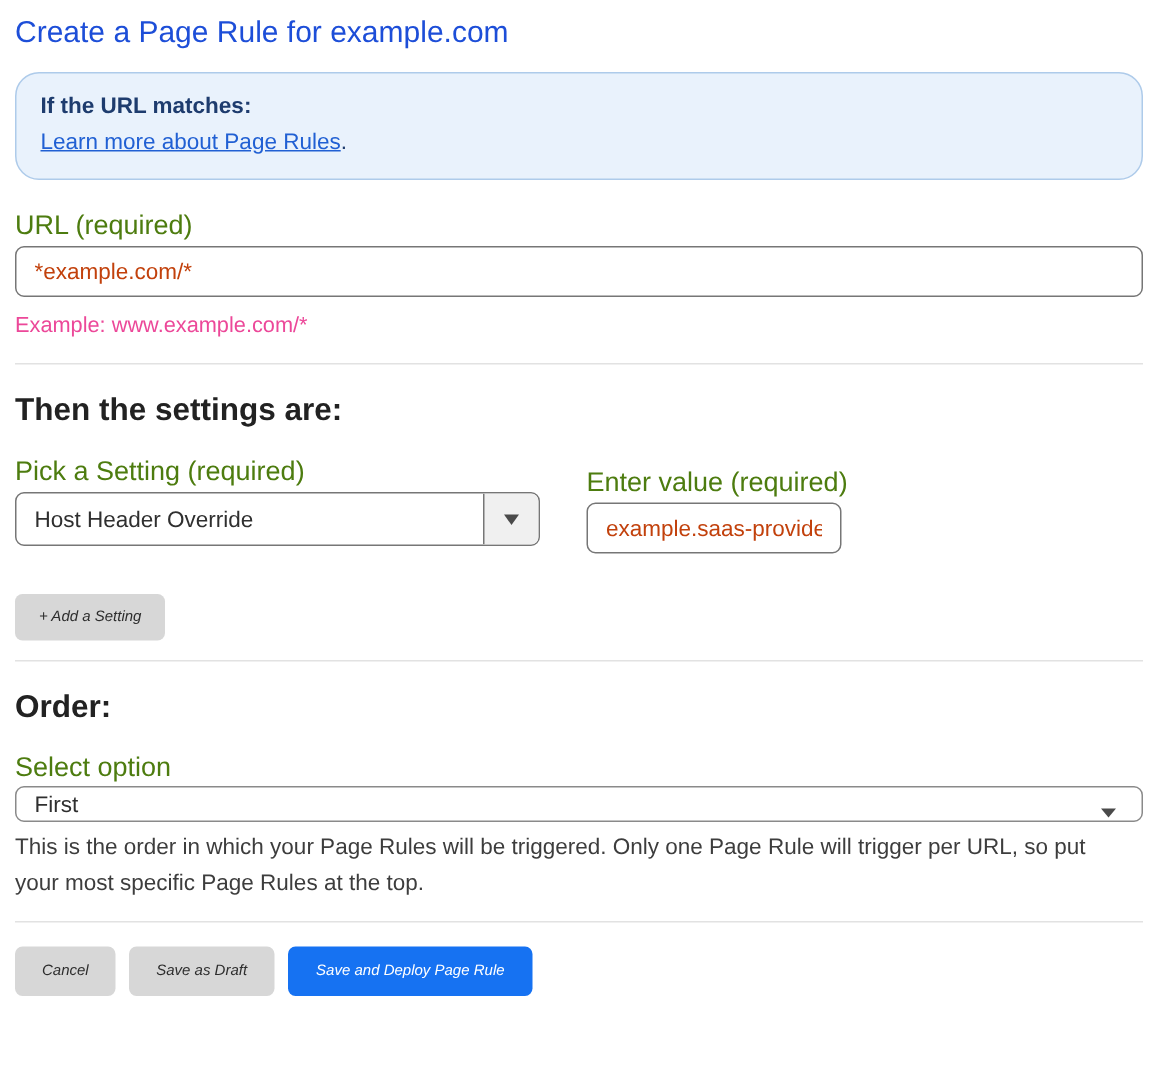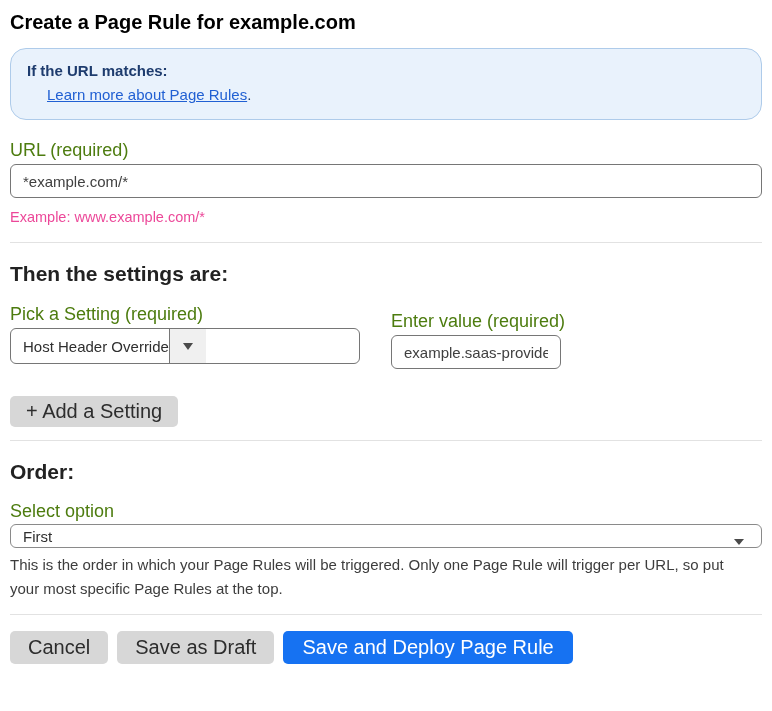--- a/index.html
+++ b/index.html
@@ -9,60 +9,59 @@
     font-family: "Liberation Sans", sans-serif;
     color: #333333;
     overflow: hidden;
   }
   .page { padding: 0 10px; width: 772px; }
 
   .page-title {
     margin-top: 9px;
     font-size: 20px;
     line-height: 27px;
-    font-weight: 700;
-    color: #000000;
+    font-weight: 400;
+    color: #1d4ed8;
   }
 
   .info-box {
     margin-top: 12px;
     background: #e9f2fc;
     border: 1px solid #aecbea;
     border-radius: 16px;
     padding: 10px 16px 12px 16px;
     font-size: 15px;
     line-height: 24px;
     color: #1e3c6e;
   }
   .info-heading { font-weight: 700; }
   .info-link {
     color: #2160d3;
     text-decoration: underline;
     cursor: pointer;
-    margin-left: 20px;
   }
 
   .field-label {
     margin-top: 22px;
     font-size: 18px;
     line-height: 17px;
     color: #4d7c0f;
   }
 
   .text-input {
     display: block;
     margin-top: 5px;
     width: 100%;
     height: 34px;
     border: 1px solid #767676;
     border-radius: 6px;
     padding: 0 12px;
     font-family: "Liberation Sans", sans-serif;
     font-size: 15px;
-    color: #404040;
+    color: #c2410c;
     background: #ffffff;
     outline: none;
   }
 
   .helper-text {
     margin-top: 7px;
     font-size: 14.5px;
     line-height: 24px;
     color: #ec4899;
   }
@@ -88,21 +87,21 @@
   .settings-col-right .field-label { margin-top: 30px; }
 
   .select-box {
     margin-top: 5px;
     height: 36px;
     border: 1px solid #767676;
     border-radius: 6px;
     background: #ffffff;
     display: flex;
     align-items: center;
-    justify-content: flex-start;
+    justify-content: space-between;
     overflow: hidden;
     cursor: pointer;
   }
   .select-box-text { padding-left: 12px; font-size: 15px; color: #2f2f2f; }
   .select-arrow-seg {
     width: 37px;
     align-self: stretch;
     border-left: 1px solid #767676;
     background: #f0f0f0;
     display: flex;
@@ -116,23 +115,24 @@
     border-top: 7px solid #4a4a4a;
   }
 
   .value-input { width: 170px; }
 
   .btn {
     display: inline-block;
     border: none;
     border-radius: 5px;
     font-family: "Liberation Sans", sans-serif;
-    font-size: 20px;
+    font-size: 10px;
     cursor: pointer;
     white-space: nowrap;
+    font-style: italic;
   }
   .btn-gray { background: #d7d7d7; color: #2d2d2d; }
   .btn-blue { background: #1672f2; color: #ffffff; }
 
   .add-setting-btn {
     margin-top: 27px;
     height: 31px;
     padding: 0 16px;
   }
 

